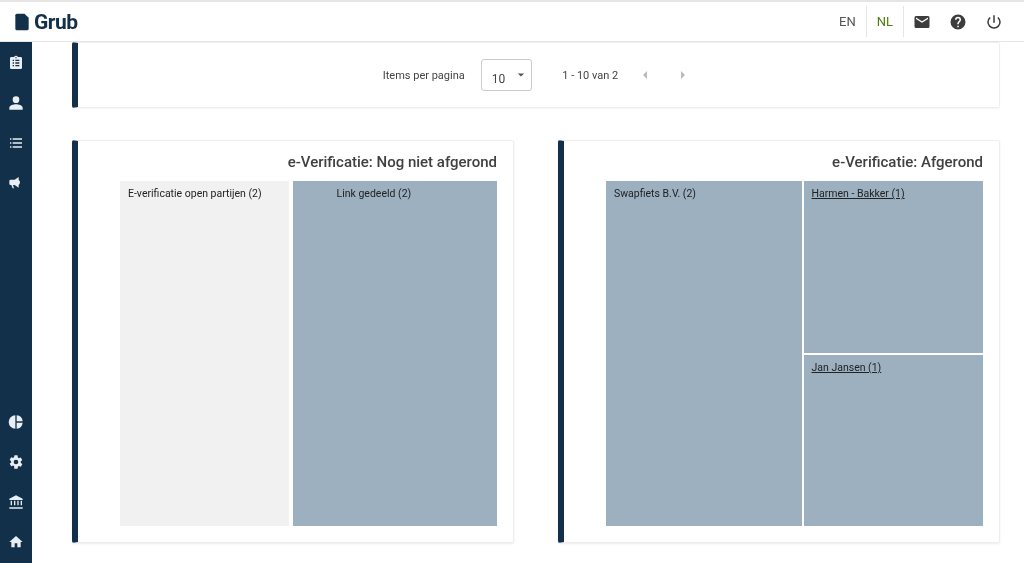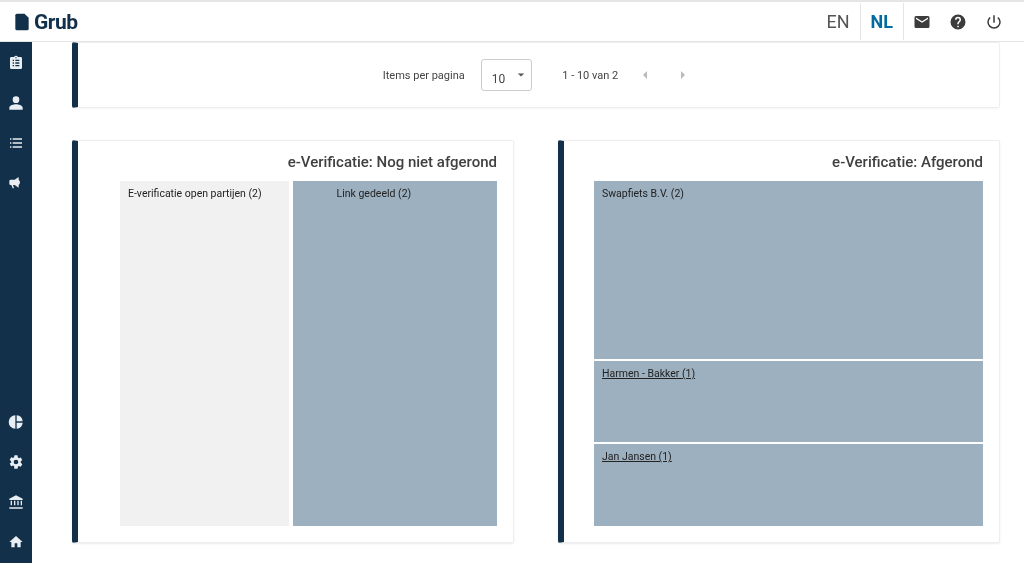--- a/index.html
+++ b/index.html
@@ -4,22 +4,22 @@
 <style>
 * { box-sizing: border-box; margin: 0; padding: 0; }
 html, body { width: 1024px; height: 563px; font-family: -apple-system, BlinkMacSystemFont, "Segoe UI", Roboto, Arial, sans-serif; background: #fff; overflow: hidden; }
 body { display: flex; flex-direction: column; }
 
 
 .topbar { height: 42px; border-top: 2px solid #e5e5e5; border-bottom: 1px solid #e5e5e5; display: flex; align-items: center; padding: 0 12px; }
 .brand { display: flex; align-items: center; gap: 2px; color: #13304a; font-weight: 700; font-size: 21px; letter-spacing: -0.5px; }
 .brand svg { width: 20px; height: 20px; fill: #13304a; }
 .top-right { margin-left: auto; display: flex; align-items: center; gap: 0; }
-.lang { font-size: 18px; padding: 8px 10px; color: #555; cursor: pointer; }
-.lang.active { color: #0369a1; font-weight: 700; border-left: 1px solid #e5e5e5; border-right: 1px solid #e5e5e5; }
+.lang { font-size: 13px; padding: 8px 10px; color: #555; cursor: pointer; }
+.lang.active { color: #4d7c0f; font-weight: 400; border-left: 1px solid #e5e5e5; border-right: 1px solid #e5e5e5; }
 .top-icon { width: 36px; height: 36px; display: flex; align-items: center; justify-content: center; cursor: pointer; color: #3c3c3c; }
 .top-icon svg { width: 18px; height: 18px; fill: currentColor; }
 
 
 .main { flex: 1; display: flex; overflow: hidden; }
 .sidebar { width: 32px; background: #13304a; display: flex; flex-direction: column; align-items: center; padding-top: 12px; gap: 22px; }
 .sidebar-bottom { margin-top: auto; display: flex; flex-direction: column; align-items: center; gap: 22px; padding-bottom: 12px; }
 .side-icon { width: 18px; height: 18px; color: #e8eef4; cursor: pointer; display: flex; align-items: center; justify-content: center; }
 .side-icon svg { width: 16px; height: 16px; fill: currentColor; }
 
@@ -38,21 +38,21 @@
 .card-title { font-size: 15px; font-weight: 500; color: #404040; margin-bottom: 10px; margin-left: 2px; text-align: right; }
 
 
 .treemap { display: flex; gap: 4px; height: 345px; margin-left: 30px; }
 .tile { padding: 6px 8px; font-size: 10.5px; color: #222; }
 .tile.light { background: #f1f1f1; }
 .tile.fill { background: #9cb0c0; }
 .tile .link { text-decoration: underline; cursor: pointer; }
 
 
-.treemap2 { display: flex; gap: 2px; height: 345px; margin-left: 18px; flex-direction: column; }
+.treemap2 { display: flex; gap: 2px; height: 345px; margin-left: 30px; }
 .treemap2 .col-left { flex: 1; }
 .treemap2 .col-right { flex: 1; display: flex; flex-direction: column; gap: 2px; }
 .treemap2 .col-right .tile:first-child { flex: 1; }
 .treemap2 .col-right .tile:last-child { flex: 1; }
 </style>
 </head>
 <body>
 
 <div class="topbar">
   <div class="brand">

